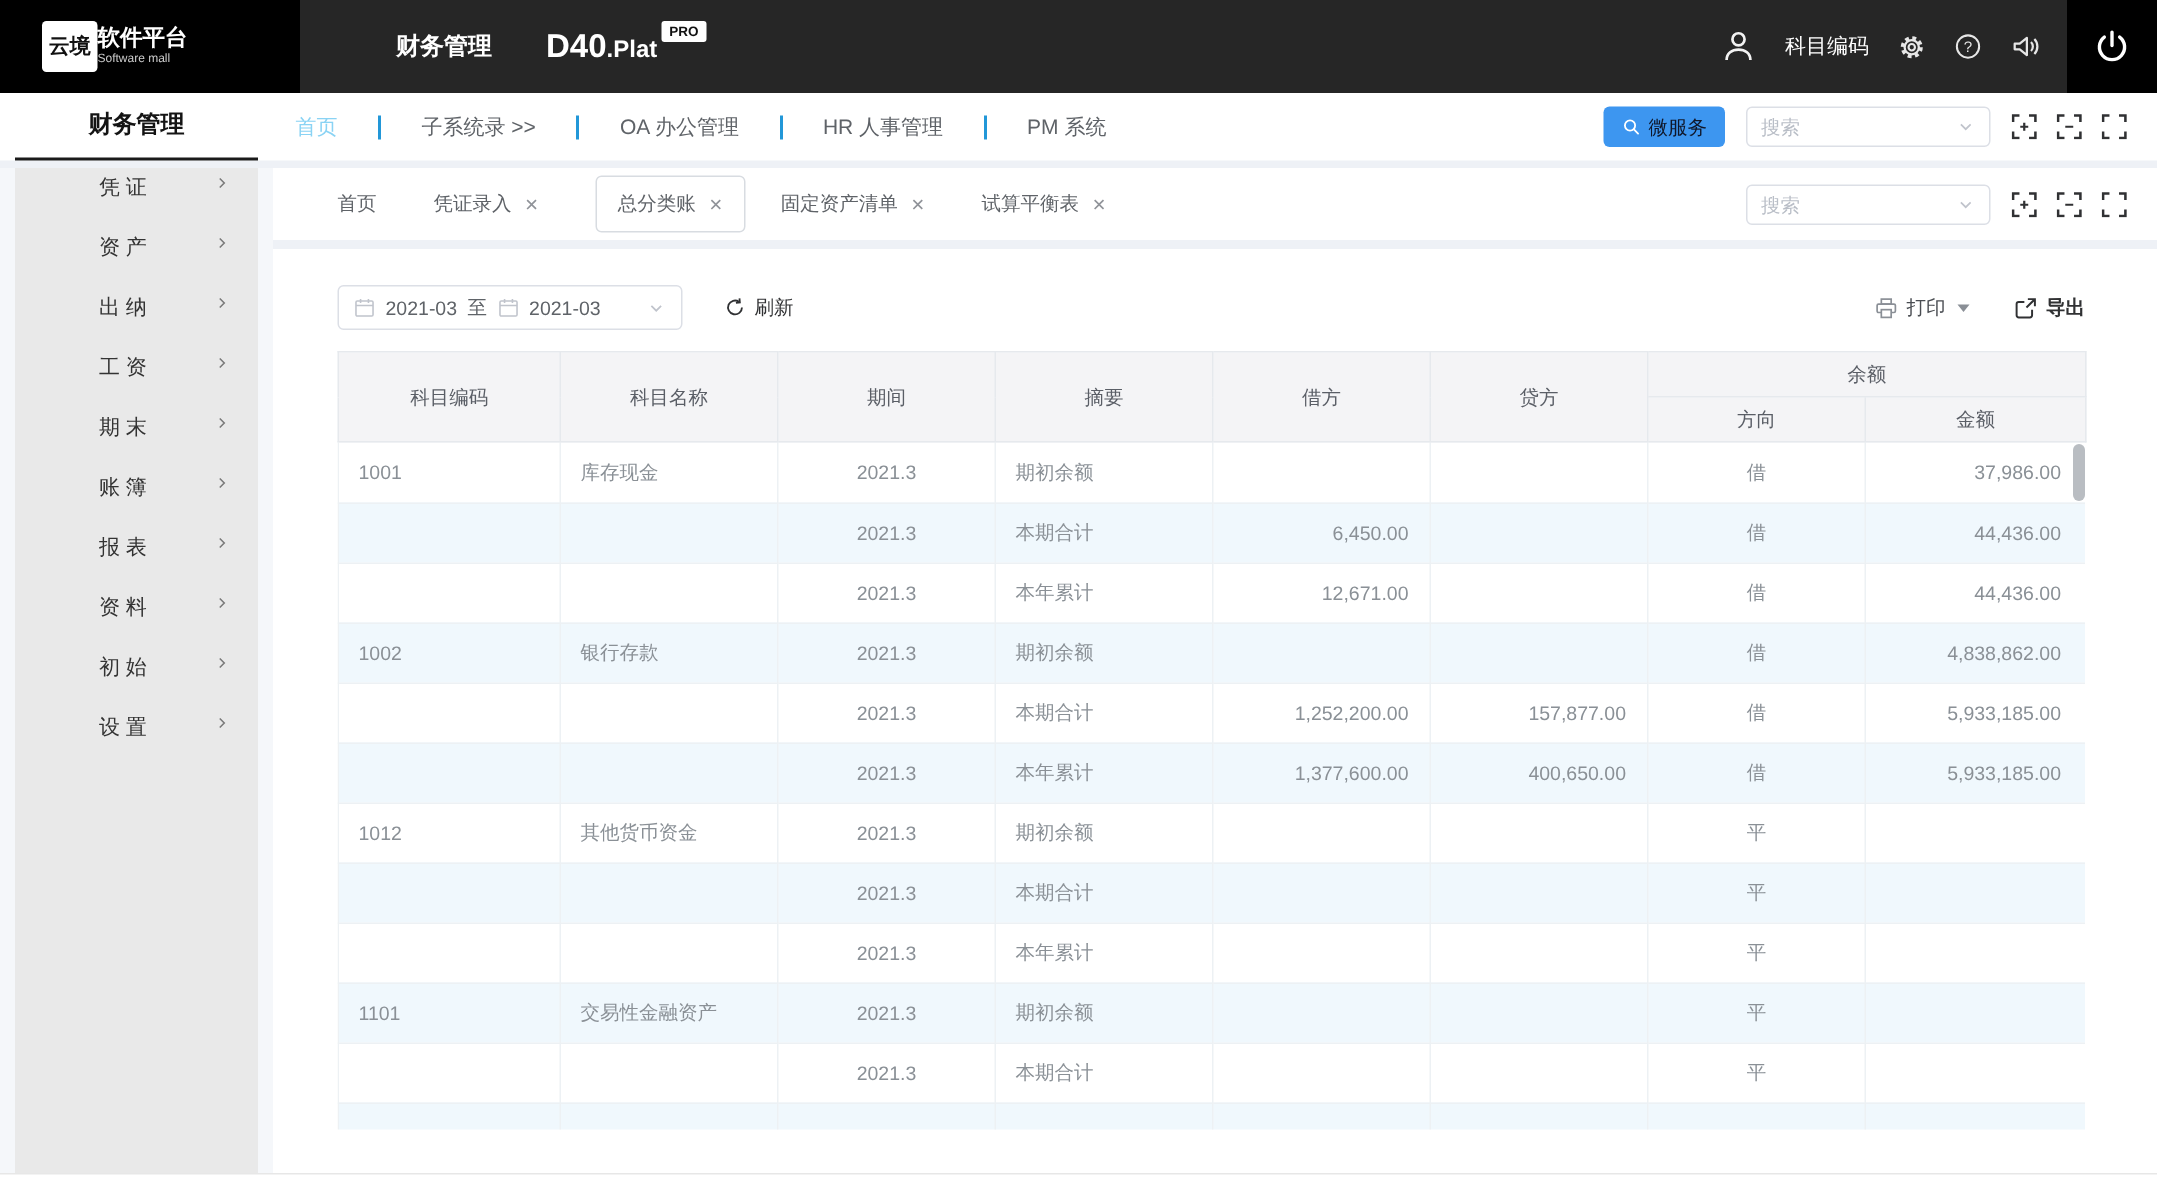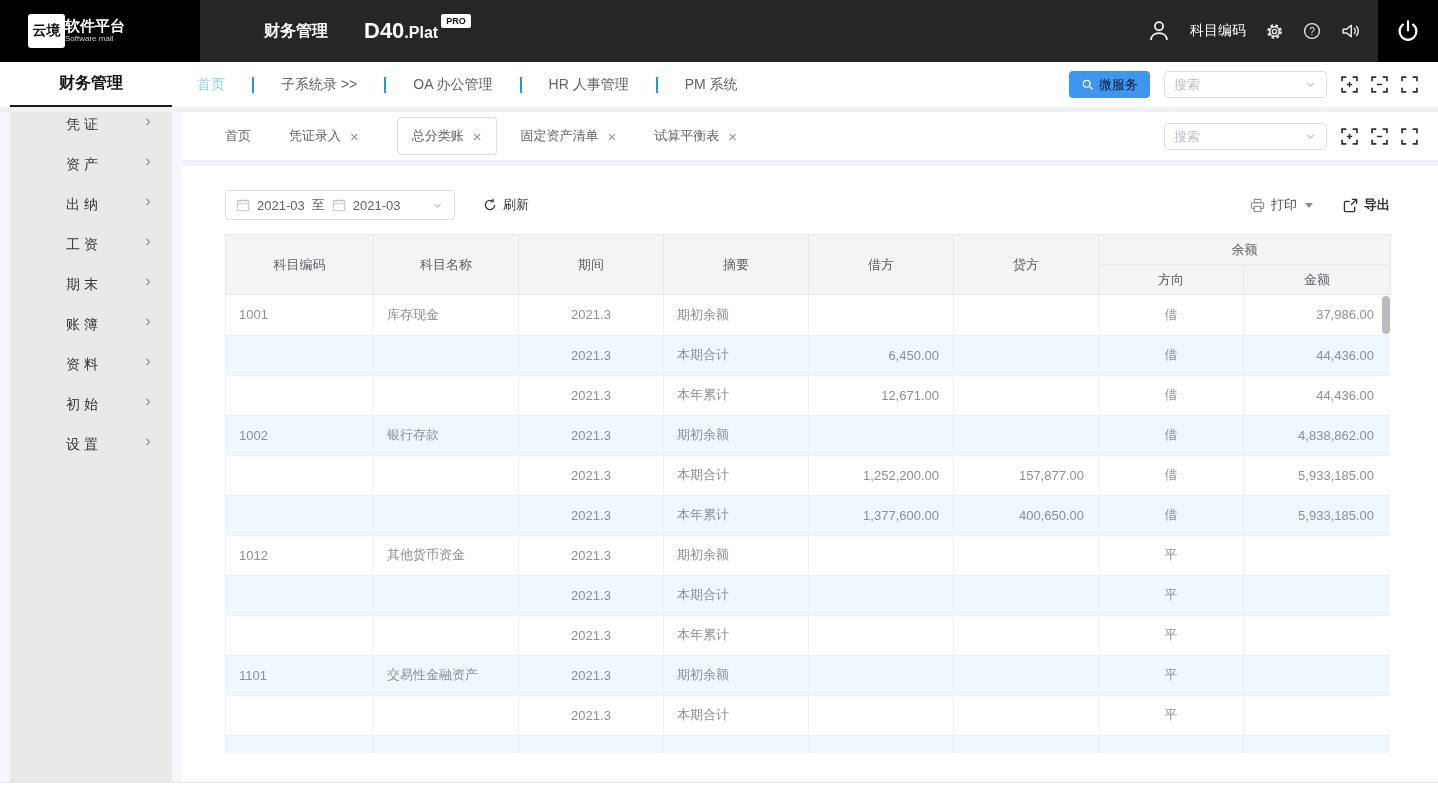--- a/index.html
+++ b/index.html
@@ -217,20 +217,26 @@
           <path d="M6 4l4 4-4 4" fill="none" stroke="#7a7a7a" stroke-width="1.4"></path>
         </svg>
       </div>
       <div class="side-item">
         <span>账 簿</span>
         <svg width="12" height="12" viewBox="0 0 16 16">
           <path d="M6 4l4 4-4 4" fill="none" stroke="#7a7a7a" stroke-width="1.4"></path>
         </svg>
       </div>
       <div class="side-item">
+        <span>报 表</span>
+        <svg width="12" height="12" viewBox="0 0 16 16">
+          <path d="M6 4l4 4-4 4" fill="none" stroke="#7a7a7a" stroke-width="1.4"></path>
+        </svg>
+      </div>
+      <div class="side-item">
         <span>资 料</span>
         <svg width="12" height="12" viewBox="0 0 16 16">
           <path d="M6 4l4 4-4 4" fill="none" stroke="#7a7a7a" stroke-width="1.4"></path>
         </svg>
       </div>
       <div class="side-item">
         <span>初 始</span>
         <svg width="12" height="12" viewBox="0 0 16 16">
           <path d="M6 4l4 4-4 4" fill="none" stroke="#7a7a7a" stroke-width="1.4"></path>
         </svg>

